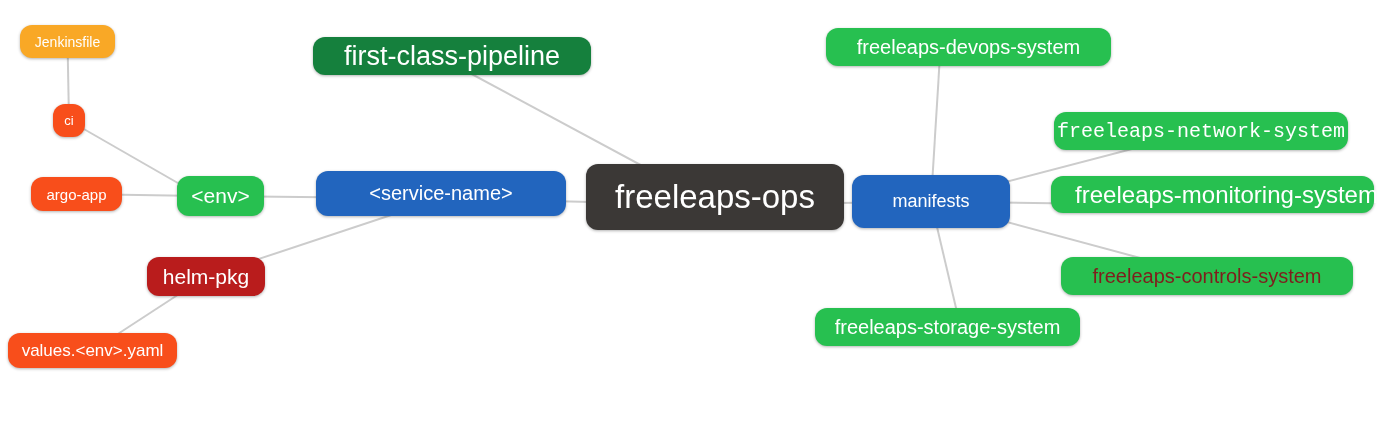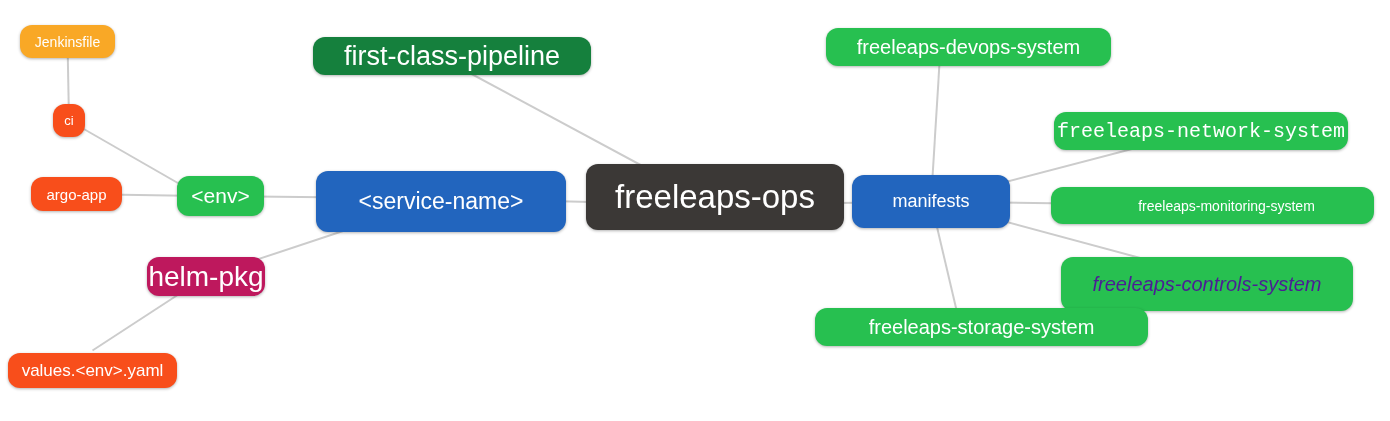--- a/index.html
+++ b/index.html
@@ -53,27 +53,27 @@
       <line x1="206" y1="276.5" x2="92.5" y2="350.5" stroke="#CCCCCC" stroke-width="2"></line>
       <line x1="931" y1="201.5" x2="940.5" y2="47" stroke="#CCCCCC" stroke-width="2"></line>
       <line x1="931" y1="201.5" x2="1201" y2="131" stroke="#CCCCCC" stroke-width="2"></line>
       <line x1="931" y1="201.5" x2="1212.5" y2="205.5" stroke="#CCCCCC" stroke-width="2"></line>
       <line x1="931" y1="201.5" x2="1207" y2="276" stroke="#CCCCCC" stroke-width="2"></line>
       <line x1="931" y1="201.5" x2="960.5" y2="327" stroke="#CCCCCC" stroke-width="2"></line>
     </svg>
   <div id="node-layer">
       <div class="node" style="left: 586px; top: 164px; width: 258px; height: 66px; font-size: 33px; background: rgb(59, 56, 54); color: rgb(255, 255, 255);">freeleaps-ops</div>
       <div class="node" style="left: 313px; top: 37px; width: 278px; height: 38px; font-size: 27px; background: #15803d; color: rgb(255, 255, 255);">first-class-pipeline</div>
-      <div class="node" style="left: 316px; top: 171px; width: 250px; height: 61px; font-size: 23px; background: rgb(34, 101, 190); color: rgb(255, 255, 255);">&lt;service-name&gt;</div>
+      <div class="node" style="left: 316px; top: 171px; width: 250px; height: 45px; font-size: 20px; background: rgb(34, 101, 190); color: rgb(255, 255, 255);">&lt;service-name&gt;</div>
       <div class="node" style="left: 852px; top: 175px; width: 158px; height: 53px; font-size: 18px; background: rgb(34, 101, 190); color: rgb(255, 255, 255);">manifests</div>
       <div class="node" style="left: 157px; top: 176px; width: 87px; height: 40px; font-size: 21px; background: rgb(39, 192, 80); color: rgb(255, 255, 255); margin-left: 20px;">&lt;env&gt;</div>
-      <div class="node" style="left: 147px; top: 257px; width: 118px; height: 39px; font-size: 28px; background: #be185d; color: rgb(255, 255, 255);">helm-pkg</div>
+      <div class="node" style="left: 147px; top: 257px; width: 118px; height: 39px; font-size: 21px; background: #b91c1c; color: rgb(255, 255, 255);">helm-pkg</div>
       <div class="node" style="left: 53px; top: 104px; width: 32px; height: 33px; font-size: 13px; background: rgb(248, 78, 27); color: rgb(255, 255, 255);">ci</div>
       <div class="node" style="left: 31px; top: 177px; width: 91px; height: 34px; font-size: 15px; background: rgb(248, 78, 27); color: rgb(255, 255, 255);">argo-app</div>
       <div class="node" style="left: 20px; top: 25px; width: 95px; height: 33px; font-size: 14px; background: rgb(249, 168, 38); color: rgb(255, 255, 255);">Jenkinsfile</div>
-      <div class="node" style="left: 8px; top: 333px; width: 169px; height: 35px; font-size: 17px; background: rgb(248, 78, 27); color: rgb(255, 255, 255); margin-top: 20px;">values.&lt;env&gt;.yaml</div>
+      <div class="node" style="left: 8px; top: 333px; width: 169px; height: 35px; font-size: 17px; background: rgb(248, 78, 27); color: rgb(255, 255, 255);">values.&lt;env&gt;.yaml</div>
       <div class="node" style="left: 798px; top: 28px; width: 285px; height: 38px; font-size: 20px; background: rgb(39, 192, 80); color: rgb(255, 255, 255); margin-left: 28px;">freeleaps-devops-system</div>
       <div class="node" style="left: 1054px; top: 112px; width: 294px; height: 38px; font-size: 20px; background: rgb(39, 192, 80); color: rgb(255, 255, 255); font-family: Liberation Mono, monospace;">freeleaps-network-system</div>
-      <div class="node" style="left: 1051px; top: 187px; width: 323px; height: 37px; font-size: 14px; background: rgb(39, 192, 80); color: rgb(255, 255, 255); padding-left: 28px;">freeleaps-monitoring-system</div>
-      <div class="node" style="left: 1061px; top: 257px; width: 292px; height: 54px; font-size: 20px; background: rgb(39, 192, 80); color: #4c1d95; font-style: italic;">freeleaps-controls-system</div>
-      <div class="node" style="left: 815px; top: 308px; width: 333px; height: 38px; font-size: 20px; background: rgb(39, 192, 80); color: rgb(255, 255, 255);">freeleaps-storage-system</div>
+      <div class="node" style="left: 1051px; top: 176px; width: 323px; height: 37px; font-size: 24px; background: rgb(39, 192, 80); color: rgb(255, 255, 255); padding-left: 28px;">freeleaps-monitoring-system</div>
+      <div class="node" style="left: 1061px; top: 257px; width: 292px; height: 38px; font-size: 20px; background: rgb(39, 192, 80); color: #7f1d1d;">freeleaps-controls-system</div>
+      <div class="node" style="left: 815px; top: 308px; width: 265px; height: 38px; font-size: 20px; background: rgb(39, 192, 80); color: rgb(255, 255, 255);">freeleaps-storage-system</div>
     </div>
 </div>
 
 </body></html>

